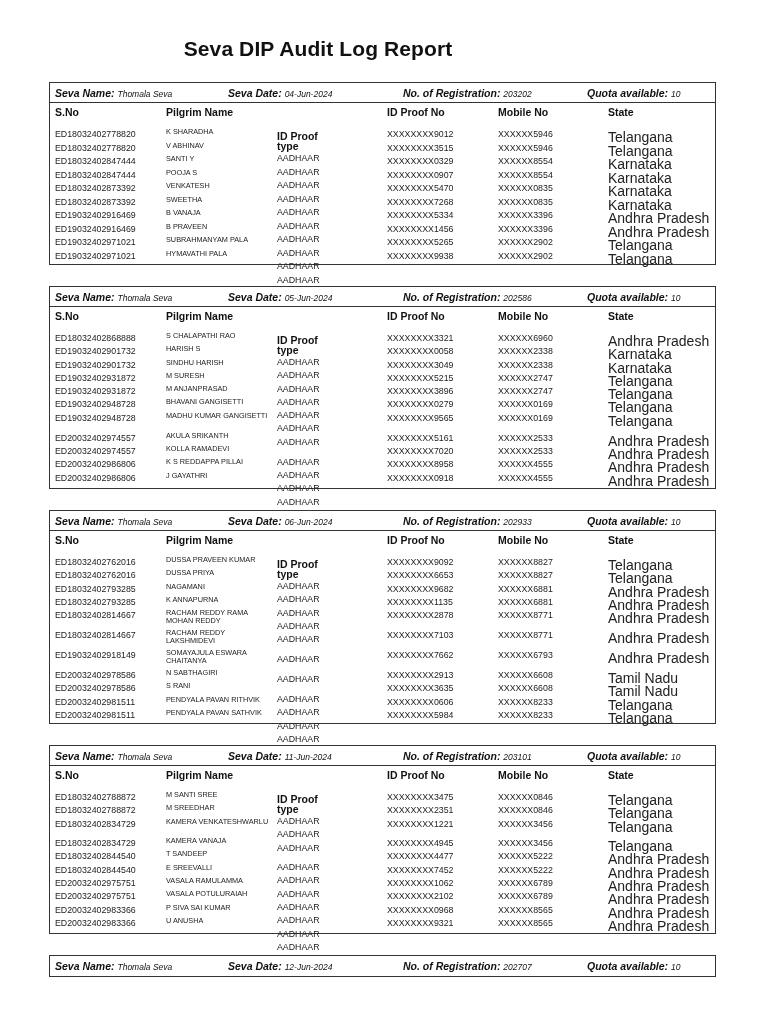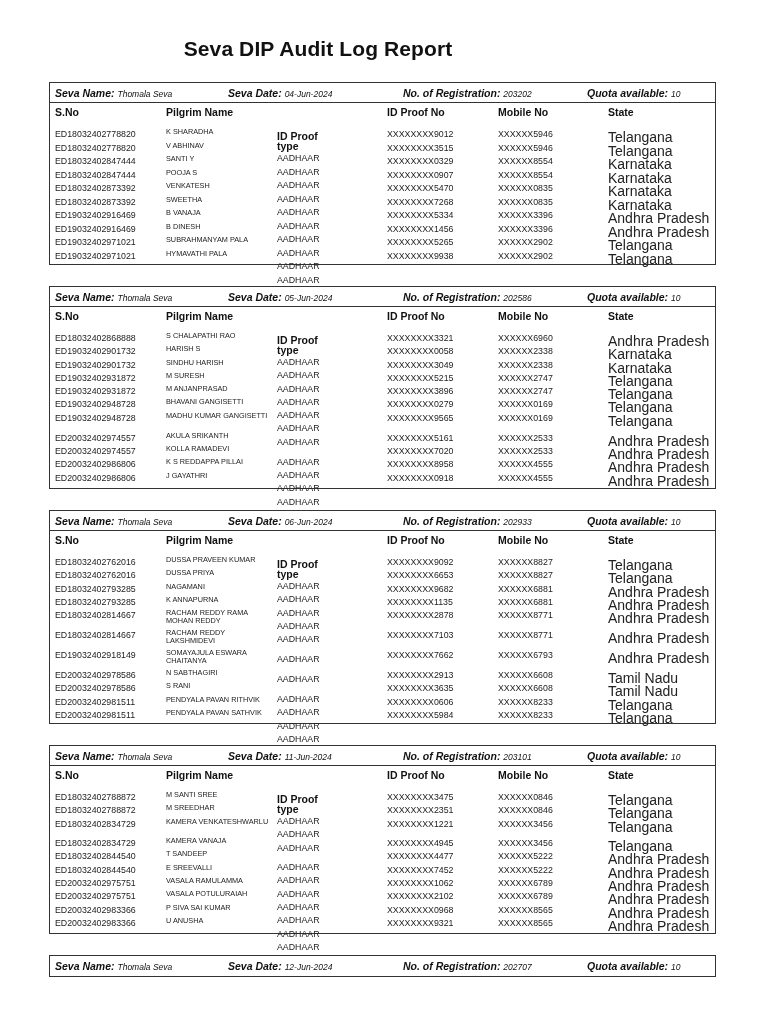--- a/index.html
+++ b/index.html
@@ -108,21 +108,21 @@
       <div class="row" style="height: 13.5px;">
         <span class="c1">ED19032402916469</span>
         <span class="c2">B VANAJA</span>
         <span class="c3">AADHAAR</span>
         <span class="c4">XXXXXXXX5334</span>
         <span class="c5">XXXXXX3396</span>
         <span class="c6">Andhra Pradesh</span>
       </div>
       <div class="row" style="height: 13.5px;">
         <span class="c1">ED19032402916469</span>
-        <span class="c2">B DINESH</span>
+        <span class="c2">B PRAVEEN</span>
         <span class="c3">AADHAAR</span>
         <span class="c4">XXXXXXXX1456</span>
         <span class="c5">XXXXXX3396</span>
         <span class="c6">Andhra Pradesh</span>
       </div>
       <div class="row" style="height: 13.5px;">
         <span class="c1">ED19032402971021</span>
         <span class="c2">SUBRAHMANYAM PALA</span>
         <span class="c3">AADHAAR</span>
         <span class="c4">XXXXXXXX5265</span>

